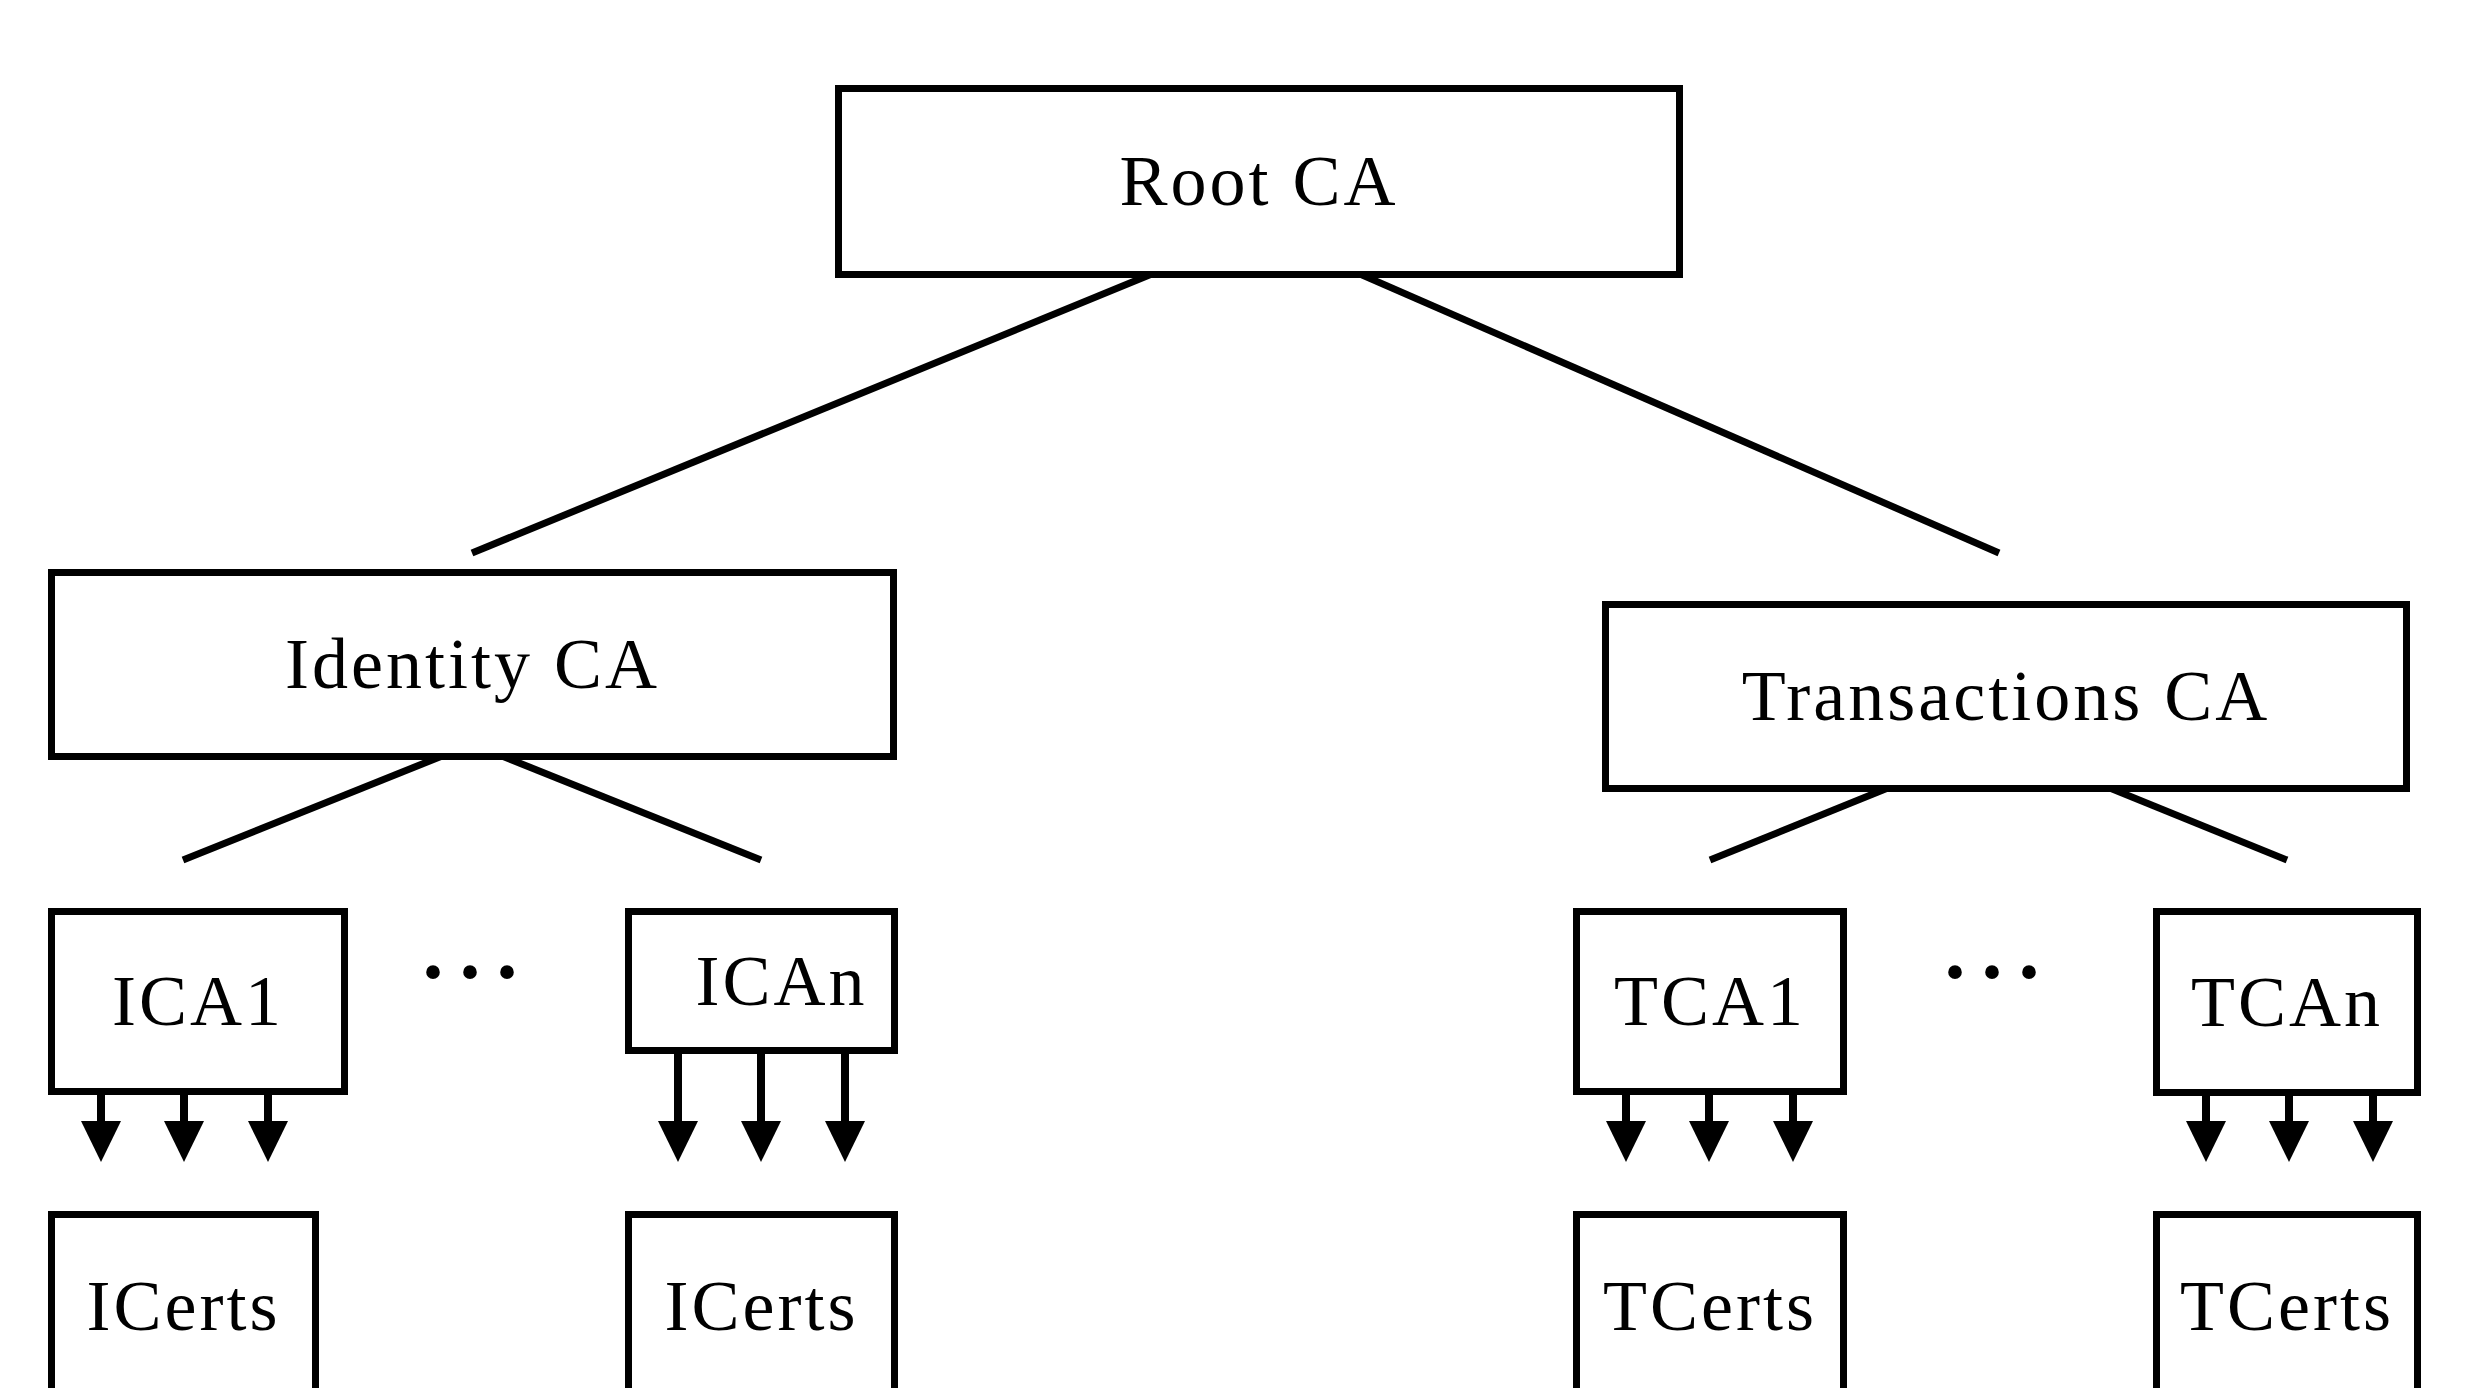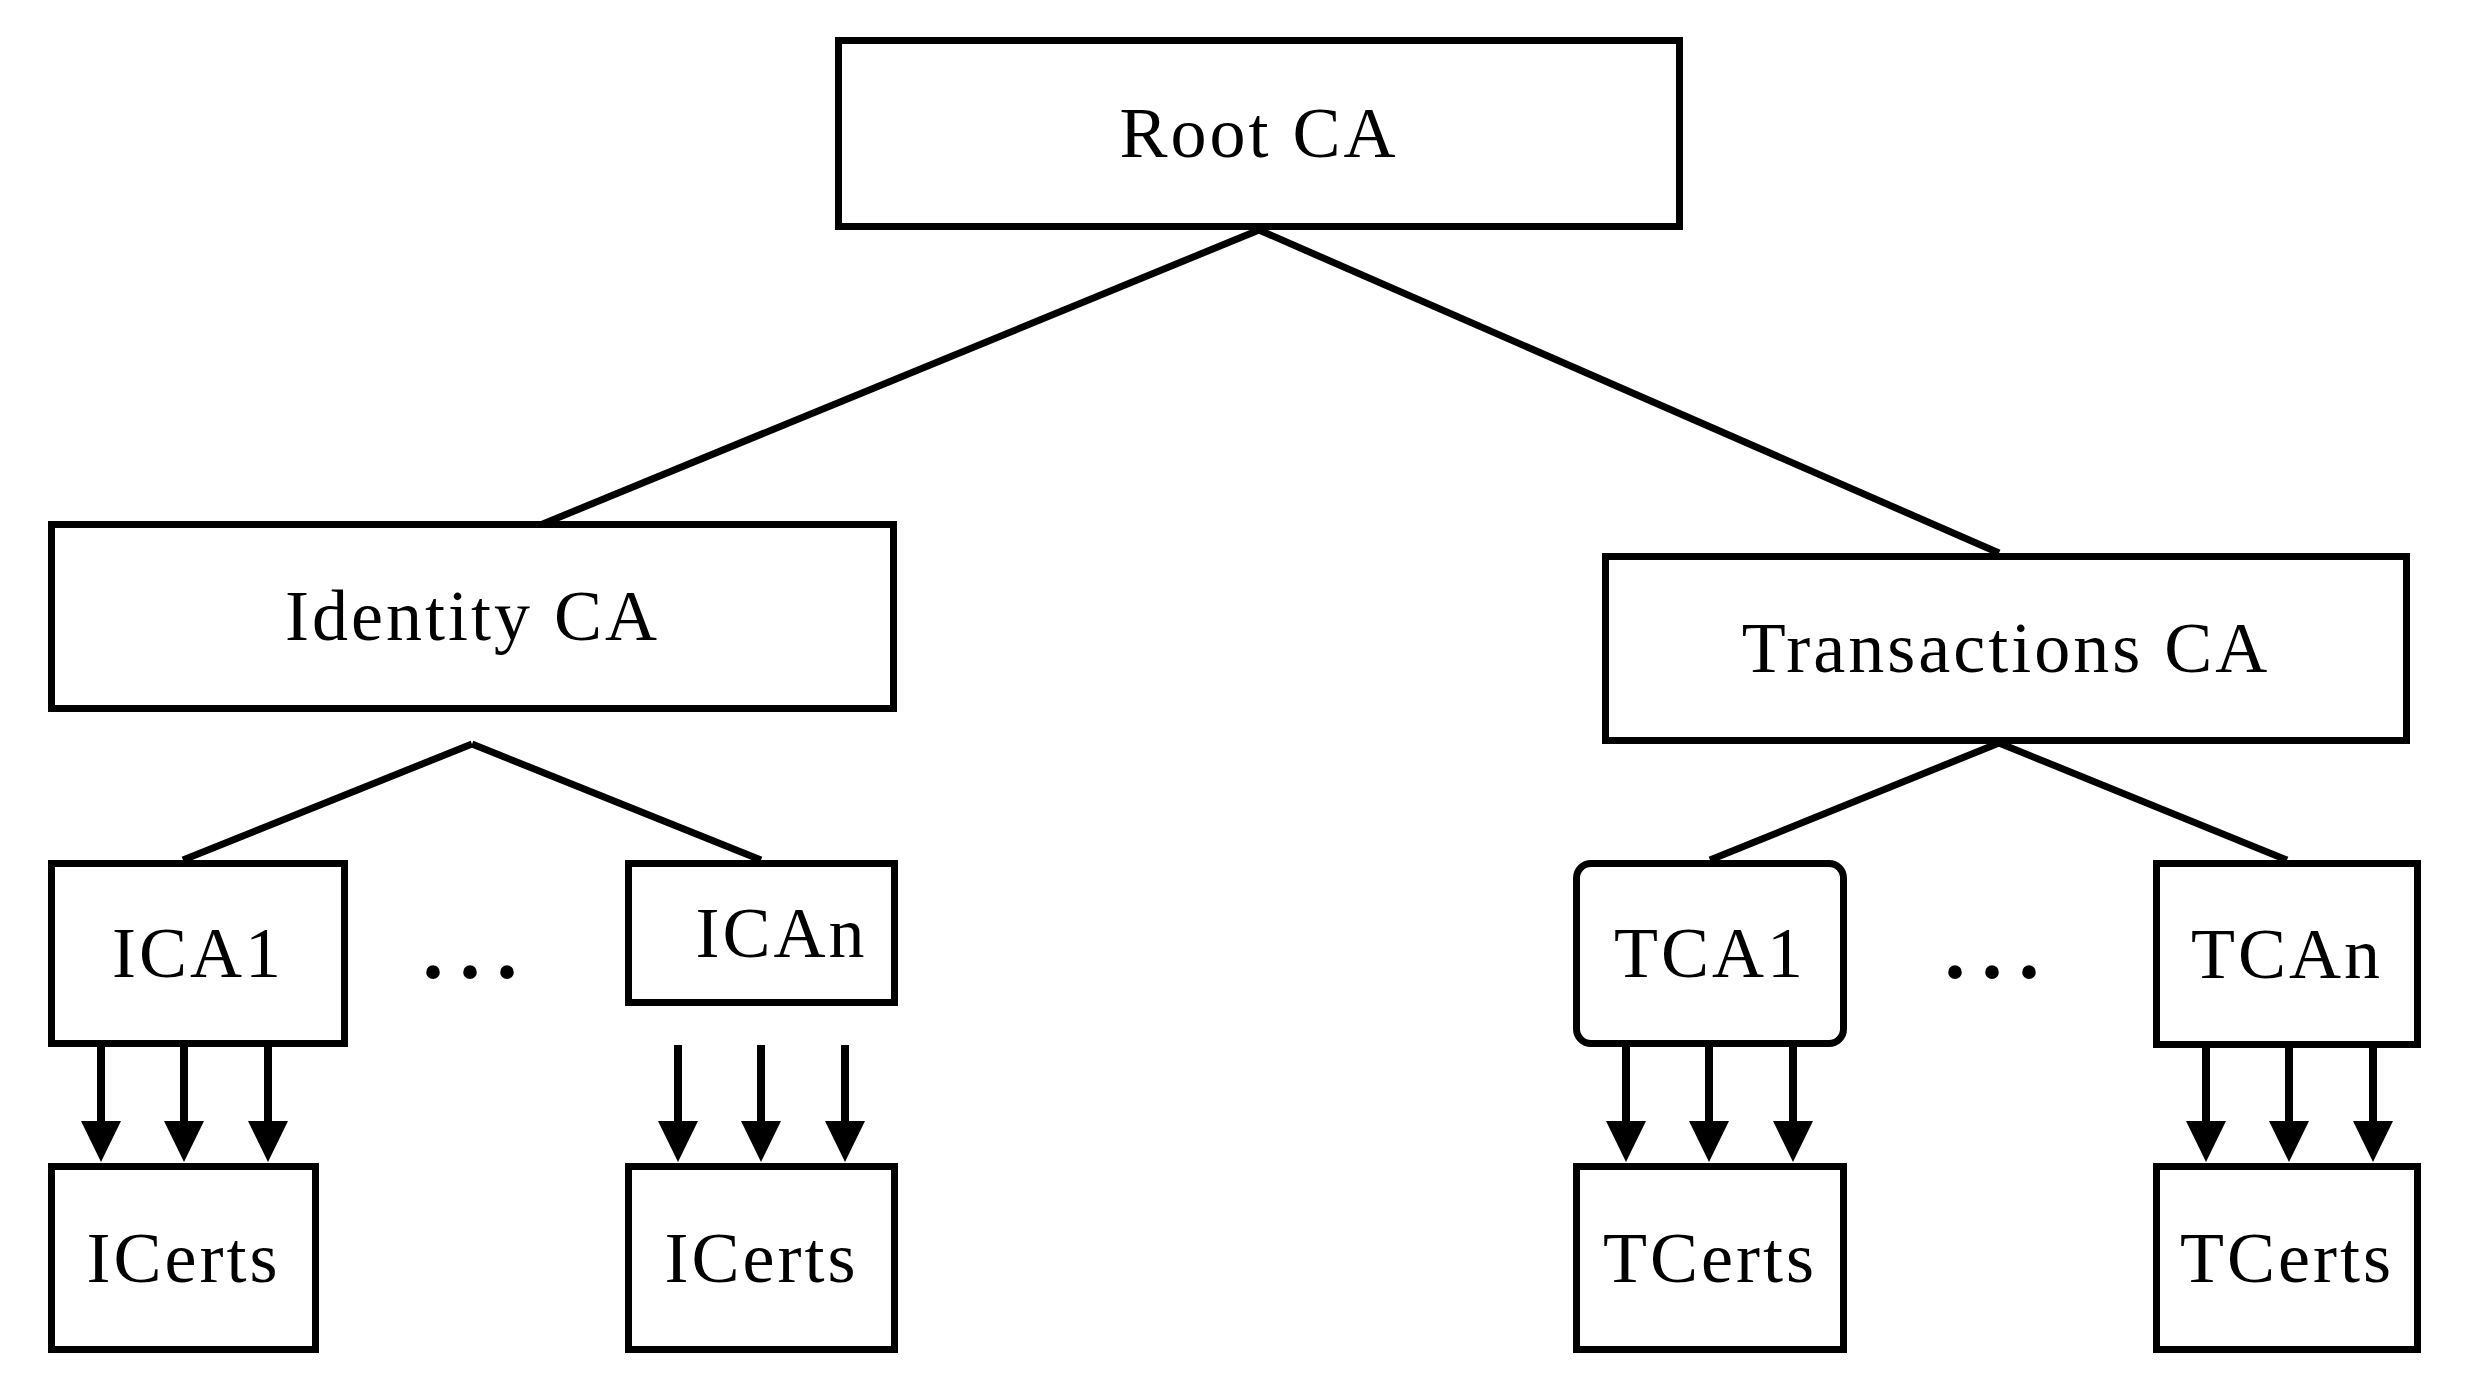--- a/index.html
+++ b/index.html
@@ -39,27 +39,28 @@
     position: absolute;
     box-sizing: border-box;
     border: 7px solid #000000;
     background: #ffffff;
     display: flex;
     align-items: center;
     justify-content: center;
     font-size: 72px;
     letter-spacing: 3px;
     white-space: nowrap;
+    margin-top: 48px;
   }
   .n-root   { left: 835px;  top: 37px;   width: 848px; height: 193px; }
   .n-idca   { left: 48px;   top: 521px;  width: 849px; height: 191px; }
   .n-txca   { left: 1602px; top: 553px;  width: 808px; height: 191px; }
   .n-ica1   { left: 48px;   top: 860px;  width: 300px; height: 187px; }
   .n-ican   { left: 625px;  top: 860px;  width: 273px; height: 146px; padding-left: 40px; }
-  .n-tca1   { left: 1573px; top: 860px;  width: 274px; height: 187px; border-radius: 18px; }
+  .n-tca1   { left: 1573px; top: 860px;  width: 274px; height: 187px; }
   .n-tcan   { left: 2153px; top: 860px;  width: 268px; height: 188px; }
   .n-icerts1 { left: 48px;   top: 1163px; width: 271px; height: 190px; }
   .n-icertsn { left: 625px;  top: 1163px; width: 273px; height: 190px; }
   .n-tcerts1 { left: 1573px; top: 1163px; width: 274px; height: 190px; }
   .n-tcertsn { left: 2153px; top: 1163px; width: 268px; height: 190px; }
 
   .ellipsis {
     position: absolute;
     top: 908px;
     width: 240px;

